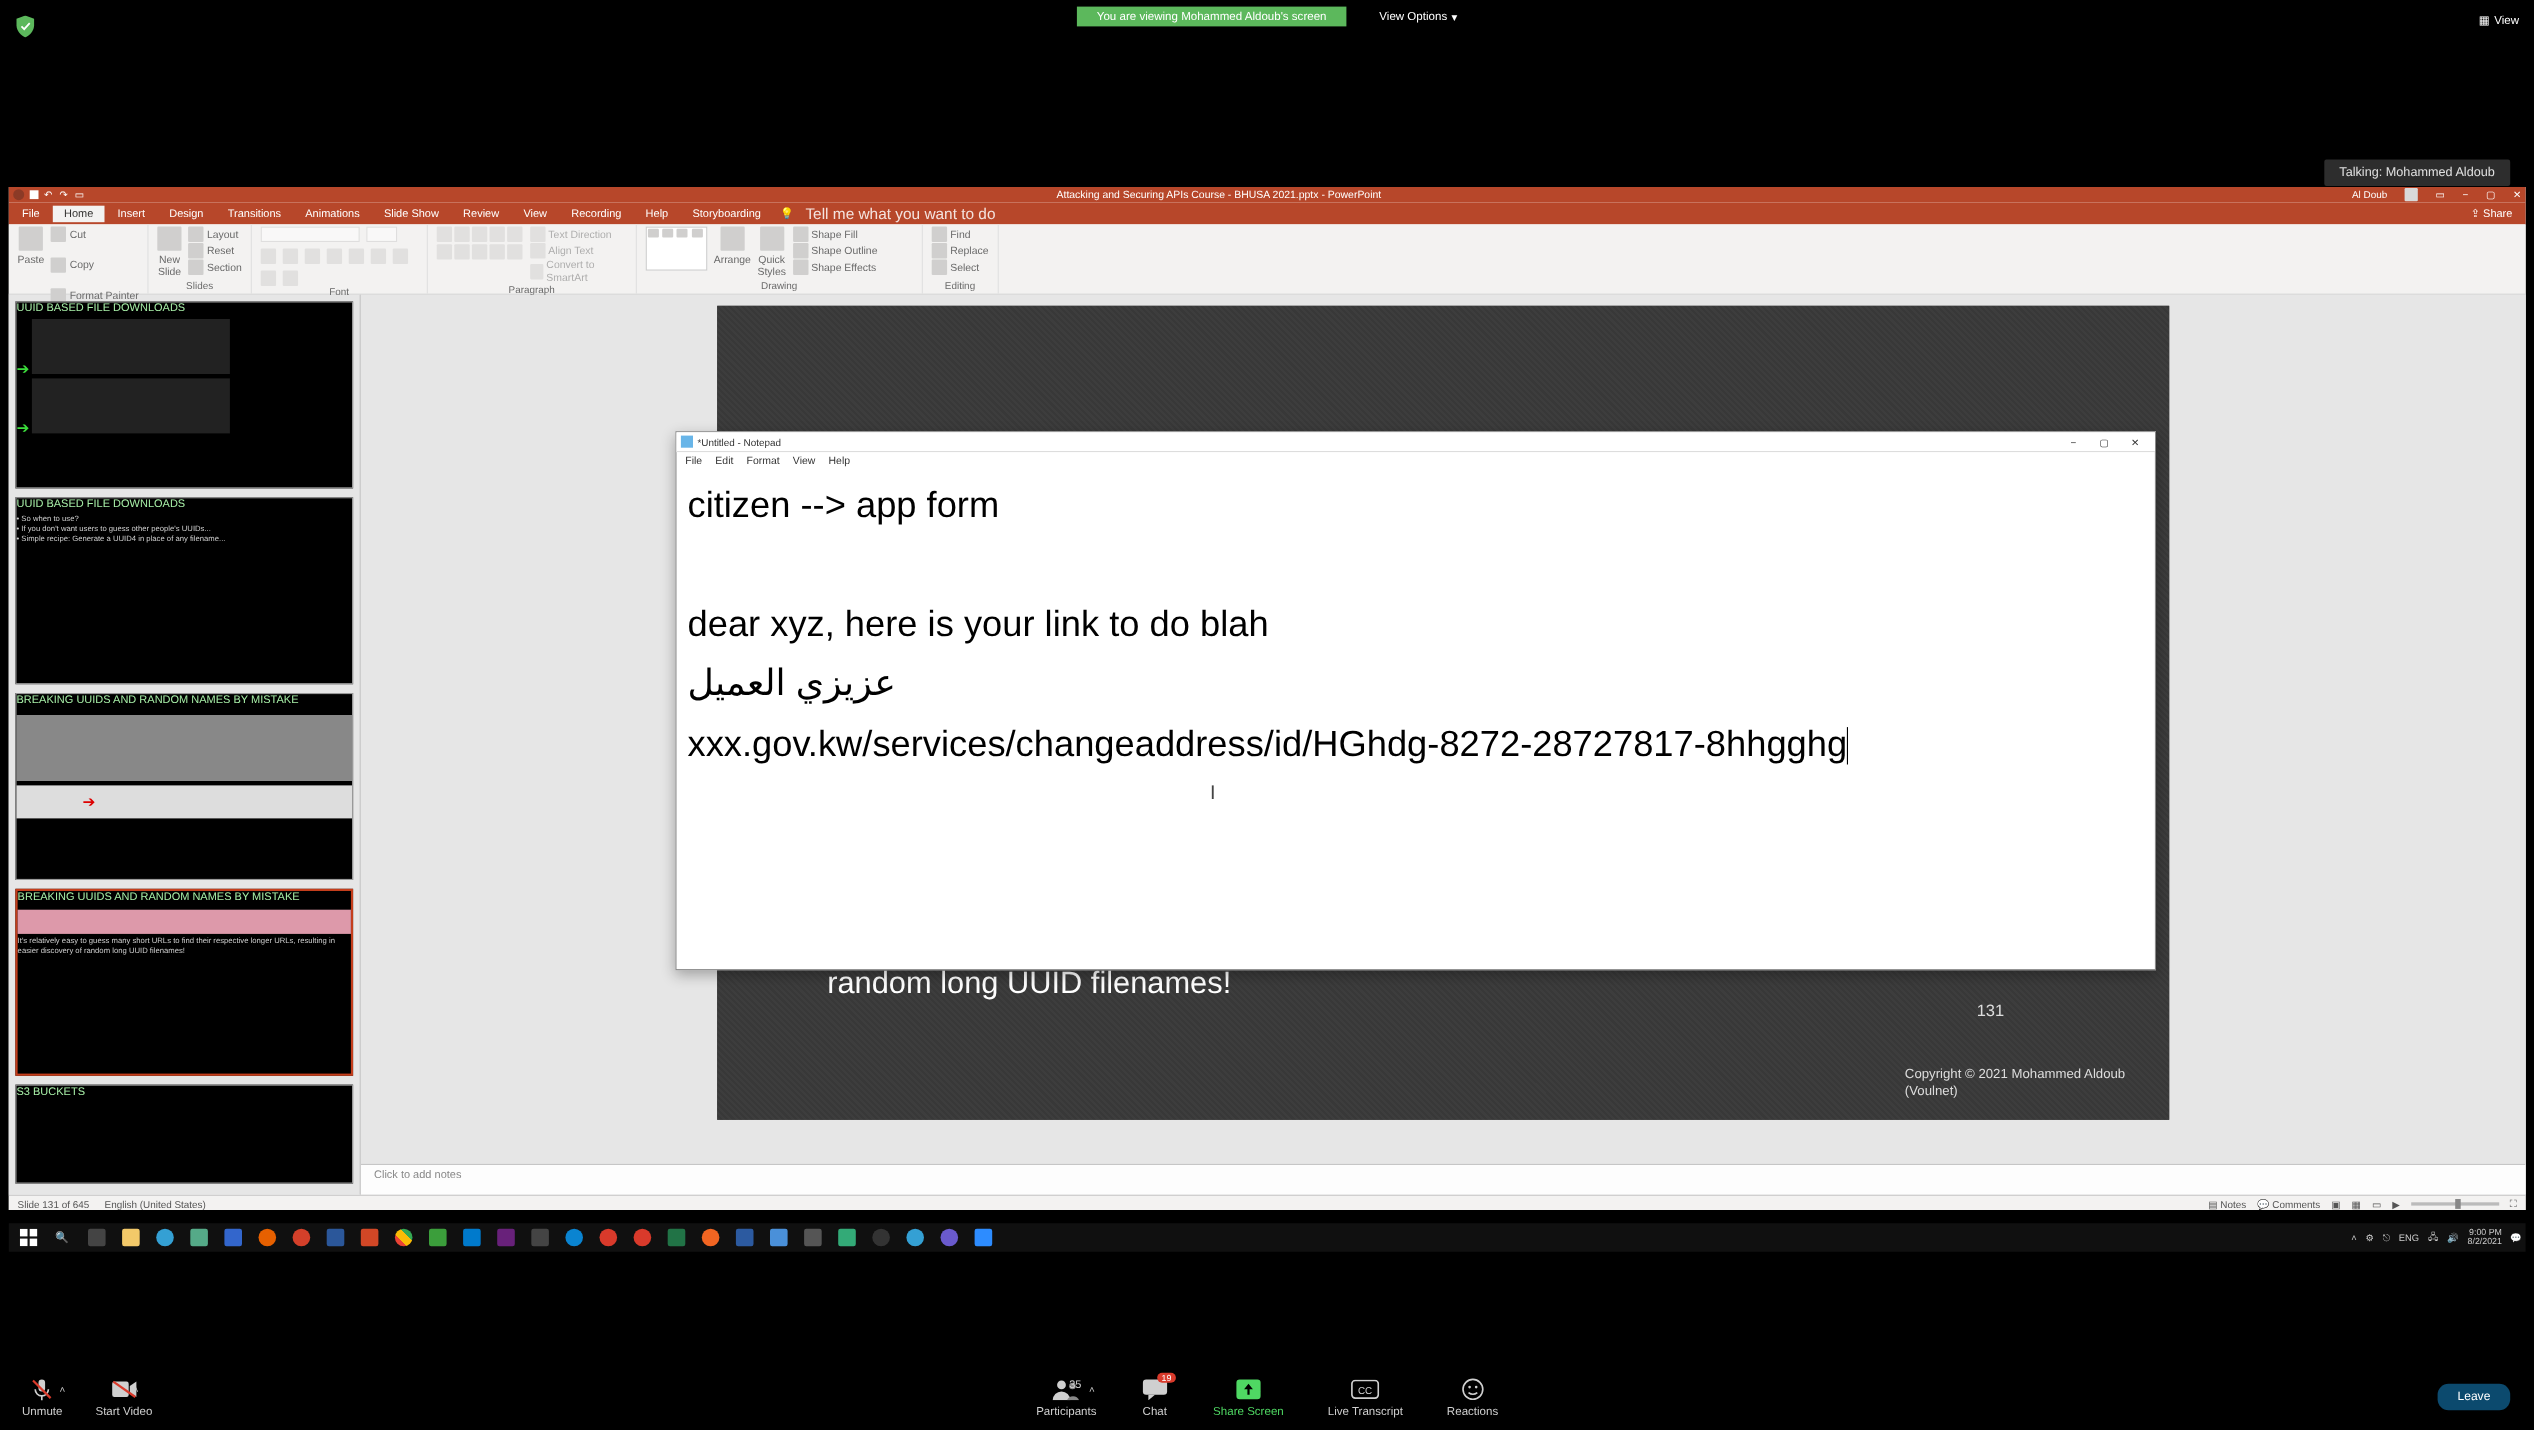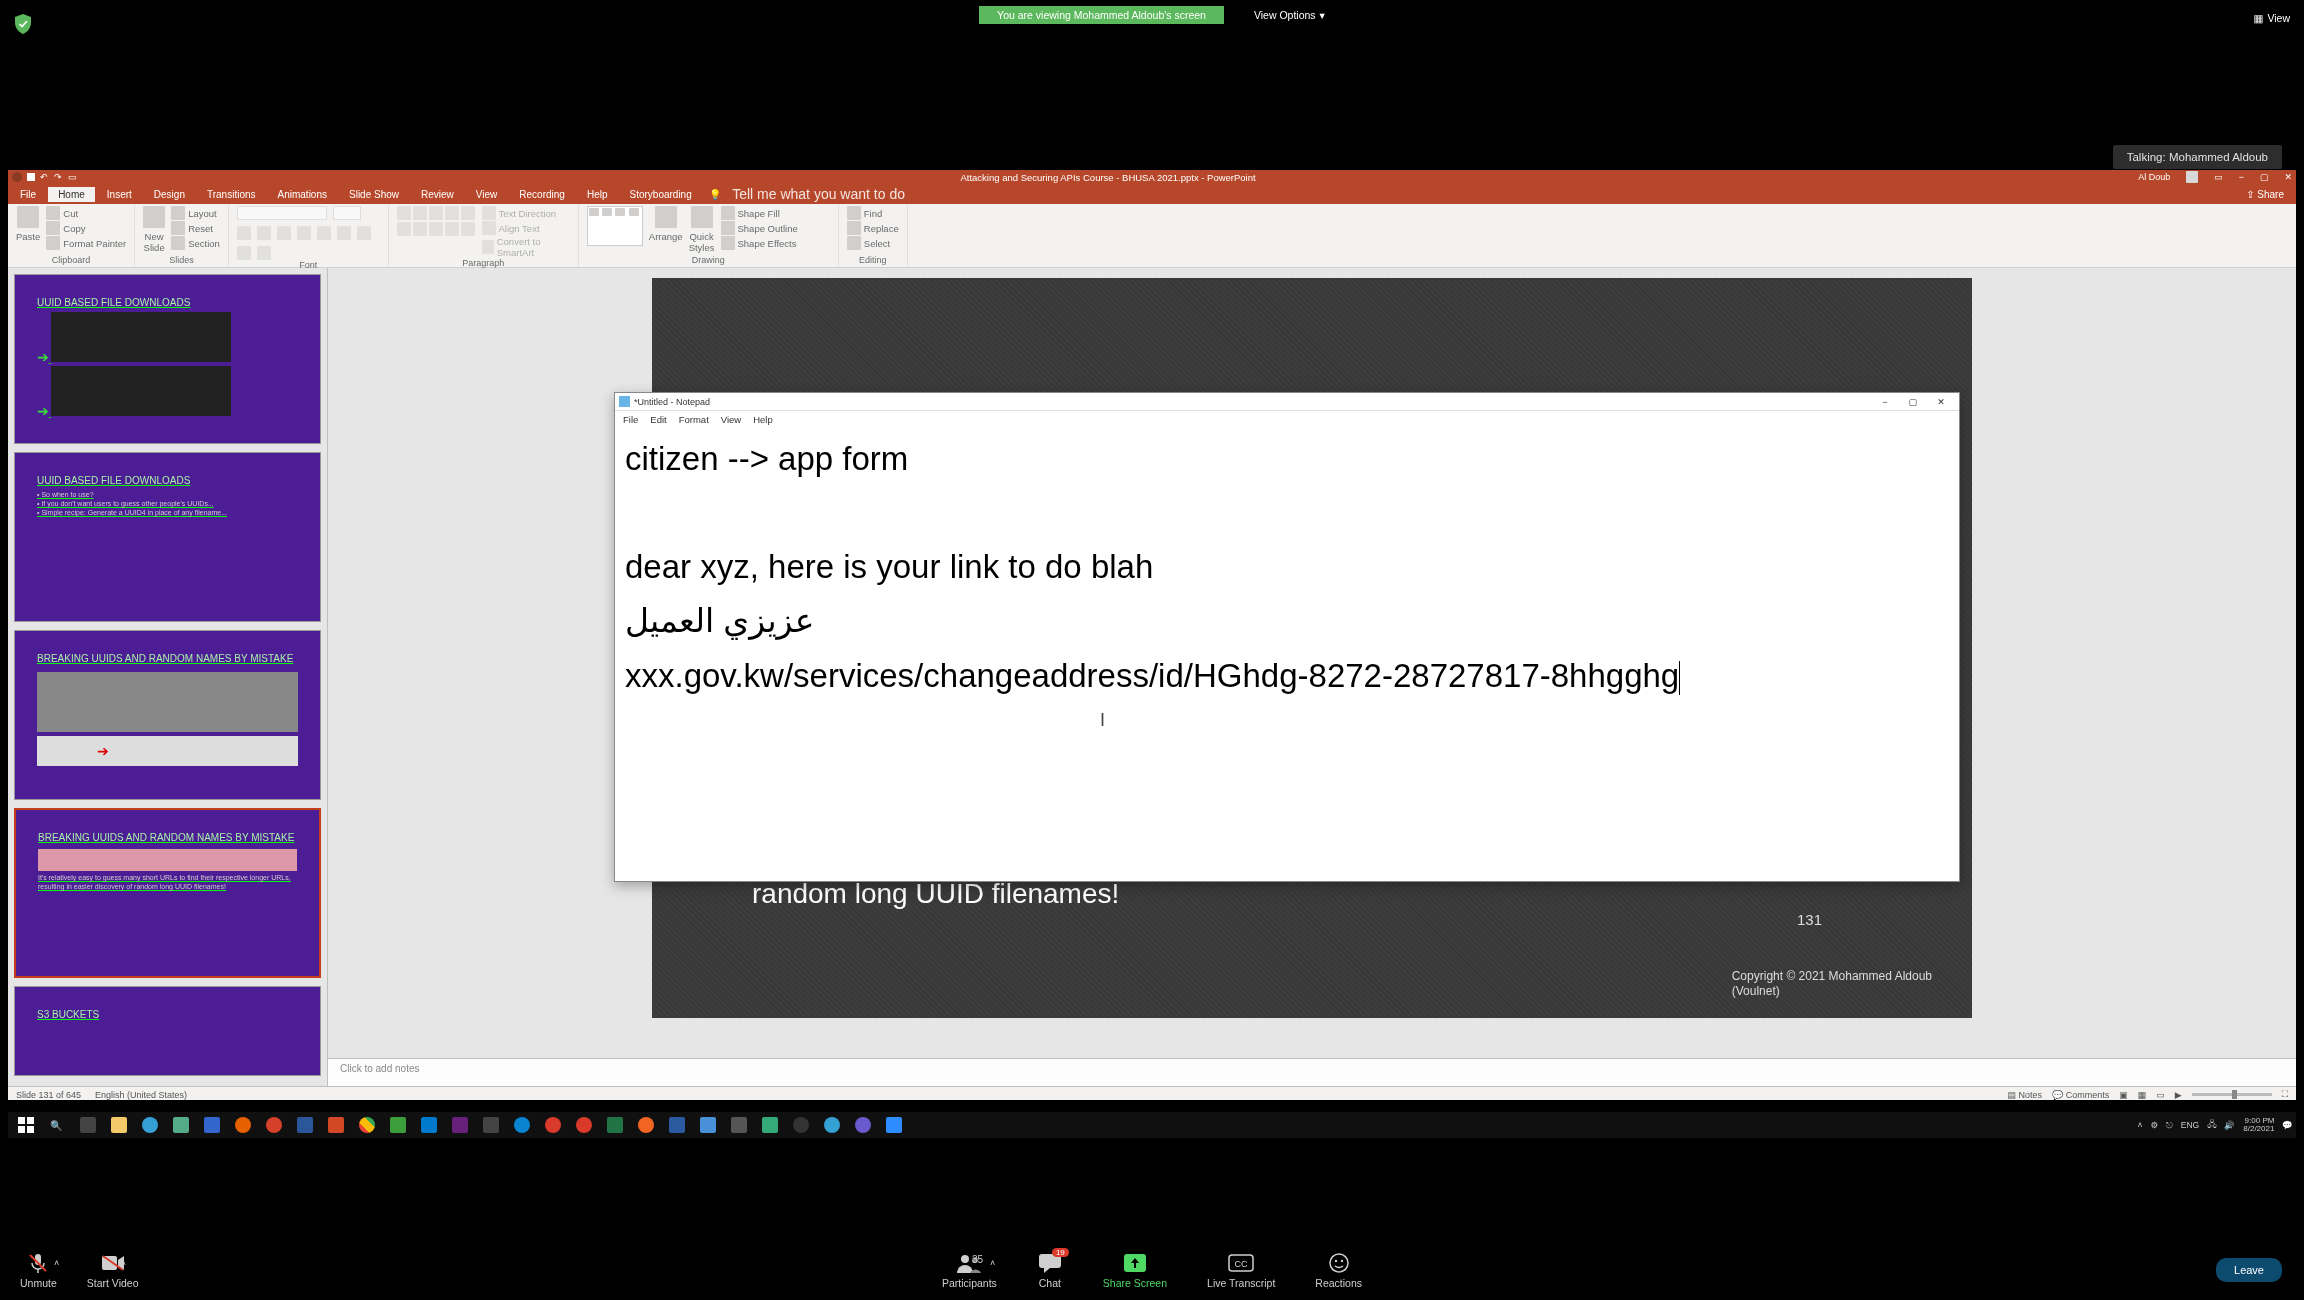--- a/index.html
+++ b/index.html
@@ -32,21 +32,21 @@
     .ribbon-group-body { flex: 1; display: flex; gap: 6px; align-items: flex-start; }
     .ribbon-group-label { text-align: center; font-size: 9px; color: #6a6a6a; }
     .rbtn { display: flex; align-items: center; gap: 3px; color: #6a6a6a; font-size: 9.5px; }
     .rbtn.stack { flex-direction: column; align-items: center; }
     .ricon { width: 14px; height: 14px; background: #d0cfce; border-radius: 1px; }
     .ricon.big { width: 22px; height: 22px; }
     
     
     .ppt-content { display: flex; height: calc(100% - 98px - 14px); background: #e6e6e6; }
     .thumb-panel { width: 320px; background: #e6e6e6; border-right: 1px solid #c0c0c0; overflow: hidden; padding: 6px; display: flex; flex-direction: column; gap: 8px; }
-    .thumb { background: #4c1d95; height: 170px; border: 1px solid #999; font-size: 8px; color: #0f0; padding: 22px; display: flex; flex-direction: column; position: relative; text-decoration: underline; }
+    .thumb { background: #000000; height: 170px; border: 1px solid #999; font-size: 8px; color: #0f0; padding: 0; display: flex; flex-direction: column; position: relative; }
     .thumb.selected { border: 2px solid #c43e1c; }
     .thumb-title { color: #a8f0a8; font-size: 10px; margin-bottom: 4px; }
     .thumb-body { font-size: 7px; color: #cfcfcf; line-height: 1.3; }
     .thumb-arrow { display:inline-block; color:#3bdc3b; font-size:14px; }
     
     .slide-area { flex: 1; background: #e6e6e6; display: flex; flex-direction: column; overflow:hidden; }
     .slide-canvas { flex: 1; display: flex; align-items: flex-start; justify-content: center; padding: 10px 30px; }
     .slide { width: 1320px; height: 740px; background: #3a3a3a; background-image: repeating-linear-gradient(45deg, #3d3d3d 0 2px, #383838 2px 4px); position: relative; color: #fff; }
     .slide-visible-text { position: absolute; left: 100px; top: 600px; color: #fff; font-size: 28px; font-weight: 400; }
     .slide-num { position: absolute; right: 150px; bottom: 90px; color: #ddd; font-size: 15px; }
@@ -161,21 +161,21 @@
   </div>
 
   <div class="ribbon">
 
     <div class="ribbon-group">
       <div class="ribbon-group-body">
         <div class="rbtn stack">
           <span class="ricon big"></span>
           <span>Paste</span>
         </div>
-        <div style="display:flex;flex-direction:column;gap:1px;">
+        <div style="display:flex;flex-direction:column;gap:14px;">
           <div class="rbtn">
               <span class="ricon"></span>
               <span>Cut</span>
             </div>
           <div class="rbtn">
               <span class="ricon"></span>
               <span>Copy</span>
             </div>
           <div class="rbtn">
               <span class="ricon"></span>

